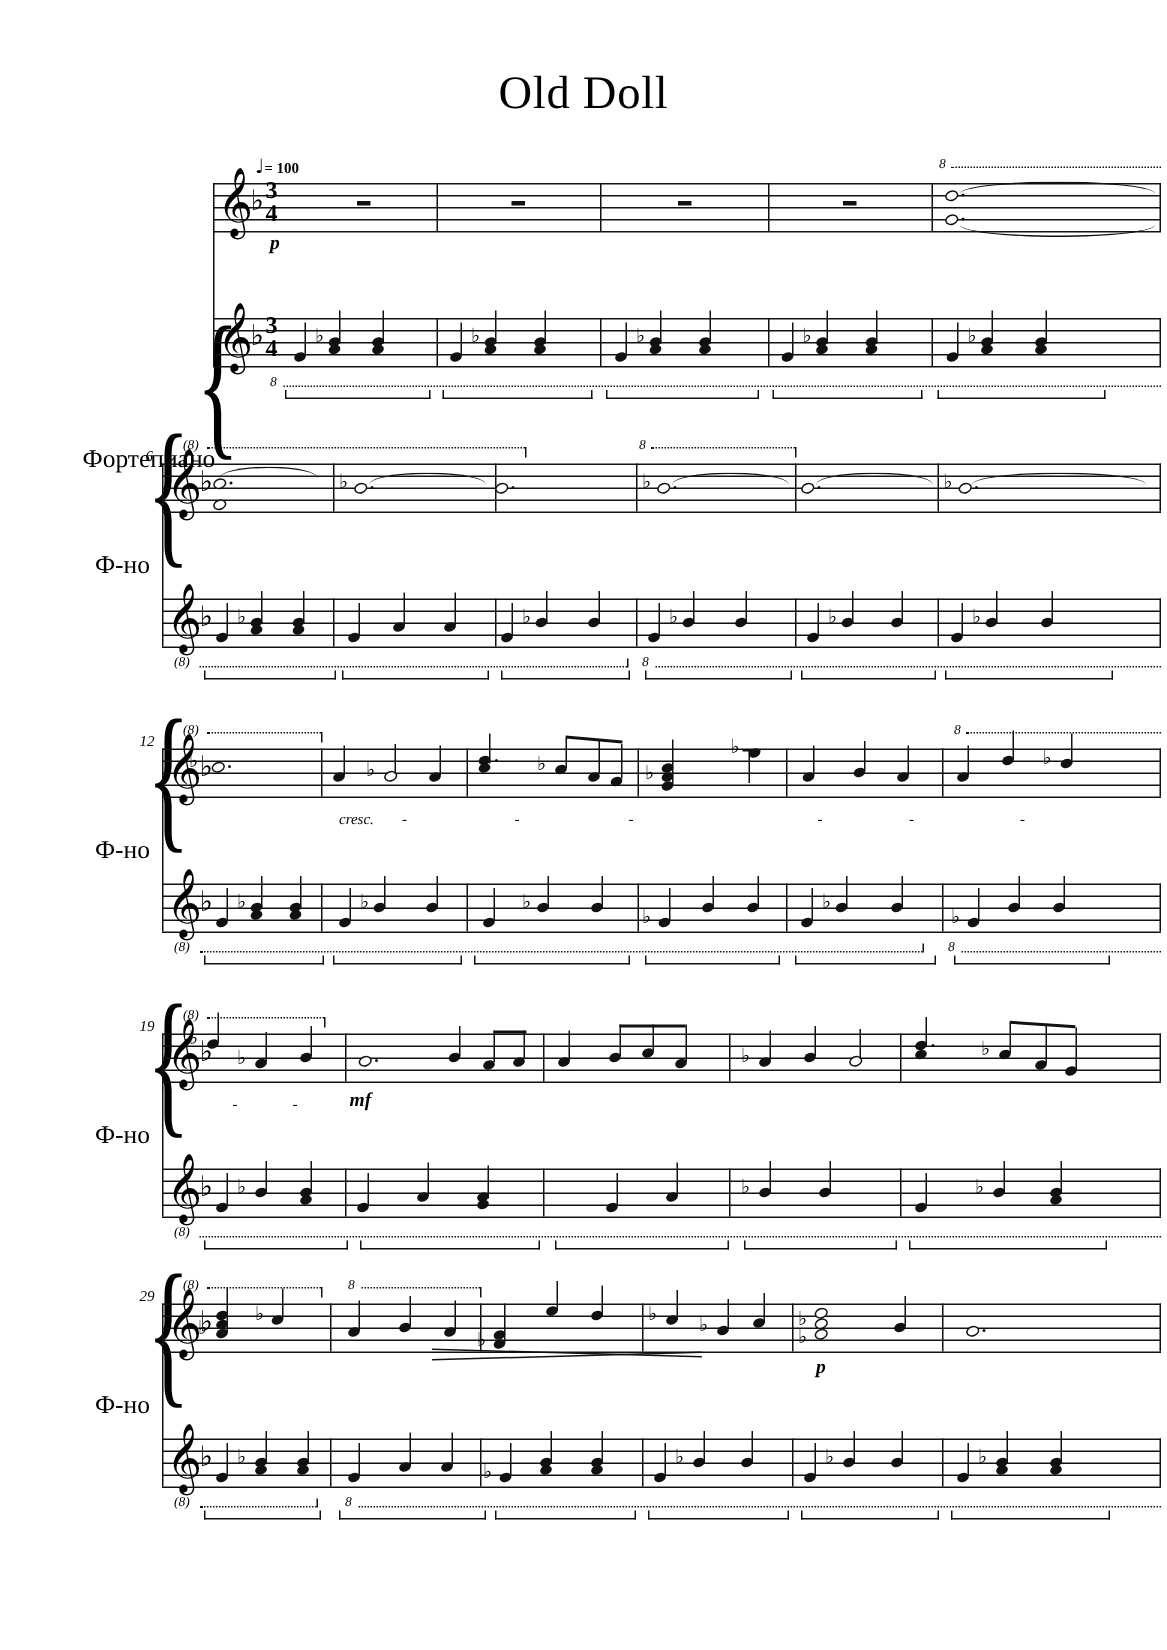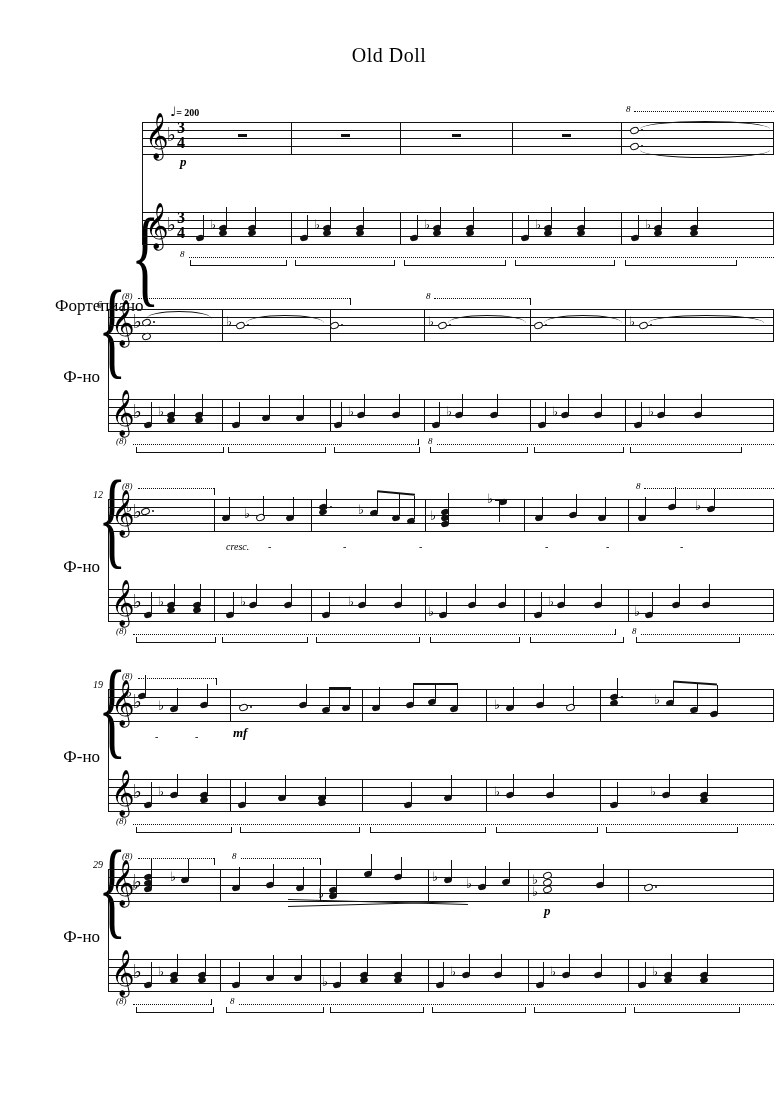--- a/index.html
+++ b/index.html
@@ -22,21 +22,21 @@
     height: 1100px;
     background: #fff;
   }
   
   .title {
     position: absolute;
     left: 0;
     top: 44px;
     width: 778px;
     text-align: center;
-    font-size: 20px;
+    font-size: 31px;
     font-family: "Liberation Serif", serif;
     letter-spacing: 0.5px;
   }
   
   .system {
     position: absolute;
     left: 0;
     width: 778px;
   }
   .instrument-label {
@@ -271,21 +271,21 @@
     <div class="clef treble" style="left:145px; top:87px;">𝄞</div>
     <div class="keyflat" style="left:167px; top:7px;">♭</div>
     <div class="keyflat" style="left:167px; top:97px;">♭</div>
 
     <div class="timesig" style="left:174px; top:2px; width:14px;">3</div>
     <div class="timesig" style="left:174px; top:17px; width:14px;">4</div>
     <div class="timesig" style="left:174px; top:92px; width:14px;">3</div>
     <div class="timesig" style="left:174px; top:107px; width:14px;">4</div>
 
     <div class="tempo" style="left:170px; top:-14px;">
-      <span class="notehead">♩</span><span>=</span> <span>200</span>
+      <span class="notehead">♩</span><span>=</span> <span>100</span>
     </div>
 
     <div class="dynamic" style="left:180px; top:36px;">p</div>
 
     <div class="barline" style="left:291px; top:4px; height:32px;"></div>
     <div class="barline" style="left:291px; top:94px; height:32px;"></div>
     <div class="barline" style="left:400px; top:4px; height:32px;"></div>
     <div class="barline" style="left:400px; top:94px; height:32px;"></div>
     <div class="barline" style="left:512px; top:4px; height:32px;"></div>
     <div class="barline" style="left:512px; top:94px; height:32px;"></div>

